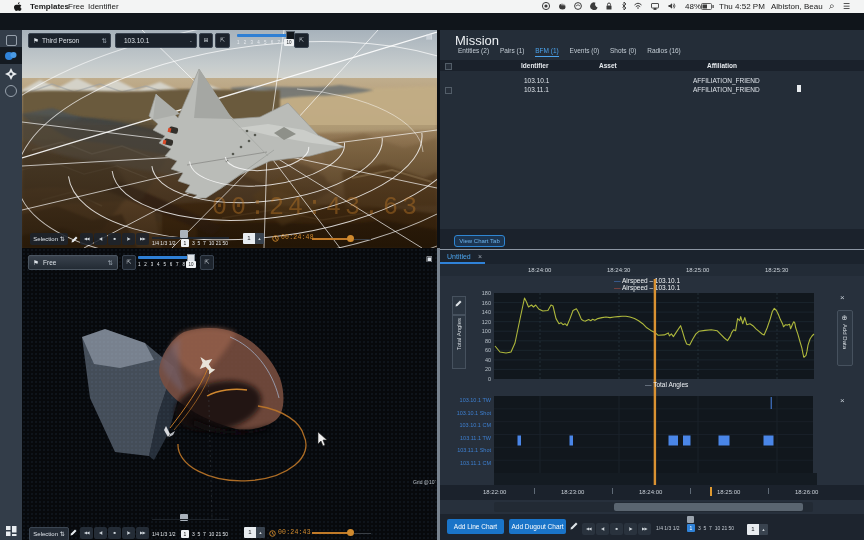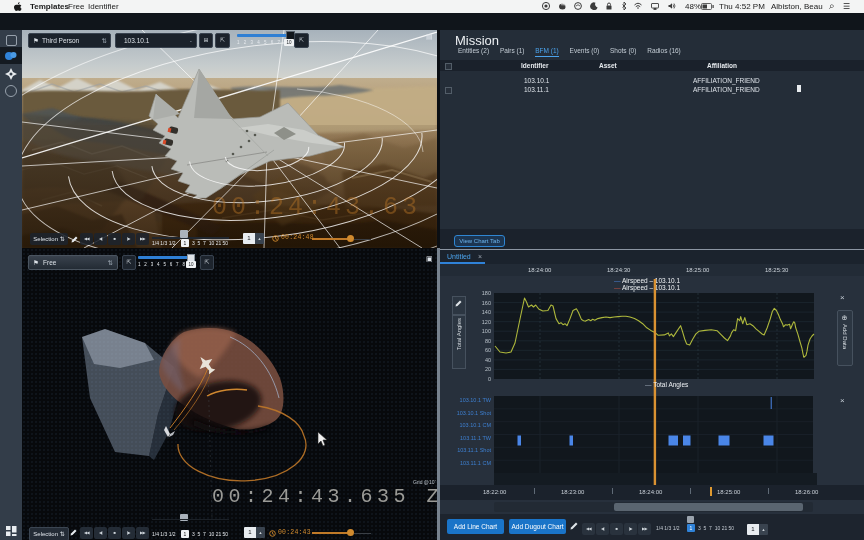--- a/index.html
+++ b/index.html
@@ -284,21 +284,20 @@
       <div class="abs" style="left:234px;top:279px;width:9px;height:11px;background:#39434f;border-radius:0 1px 1px 0;color:#cdd4da;font-size:4px;text-align:center;line-height:11px;">▲<br></div>
       <svg class="abs" style="left:247px;top:282px;" width="7" height="7" viewBox="0 0 7 7">
         <circle cx="3.5" cy="3.5" r="2.8" fill="none" stroke="#d08a2e" stroke-width="0.9"></circle>
         <path d="M3.5 1.8 L3.5 3.7 L5 4.4" stroke="#d08a2e" stroke-width="0.8" fill="none"></path>
       </svg>
       <span class="abs t" style="left:256px;top:281px;font-size:6.5px;color:#d08a2e;font-family:Liberation Mono,monospace;letter-spacing:0.2px;">00:24:43</span>
       <div class="abs" style="left:290px;top:284px;width:38px;height:2px;background:#c07a28;"></div>
       <div class="abs" style="left:325px;top:281px;width:7px;height:7px;background:#d08a2e;border-radius:50%;"></div>
       <div class="abs" style="left:332px;top:284.5px;width:17px;height:1px;background:#3a3f45;"></div>
       <span class="abs t" style="left:391px;top:231px;font-size:5px;color:#b9c1c9;">Grid @10´</span>
-      <span class="abs t" style="left:190px;top:237px;font-family:Liberation Mono,monospace;font-size:20px;letter-spacing:4.5px;color:#9a9a96;">00:24:43.635 Z</span>
   </div>
 
   <div class="abs" style="left:437px;top:30px;width:3px;height:218px;background:#0b0f14;"></div>
   <div class="abs" style="left:437px;top:248px;width:3px;height:292px;background:#77828e;"></div>
 
   <div class="abs" style="left:440px;top:30px;width:424px;height:219px;background:#242d38;color:#dde2e8;">
     <span class="abs t" style="left:15px;top:3px;font-size:13px;color:#eceff2;">Mission</span>
     <div class="abs t" style="left:18px;top:17px;font-size:6.5px;color:#c3ccd4;">
       <span>Entities (2)</span>
       <span style="margin-left:9px;">Pairs (1)</span>

